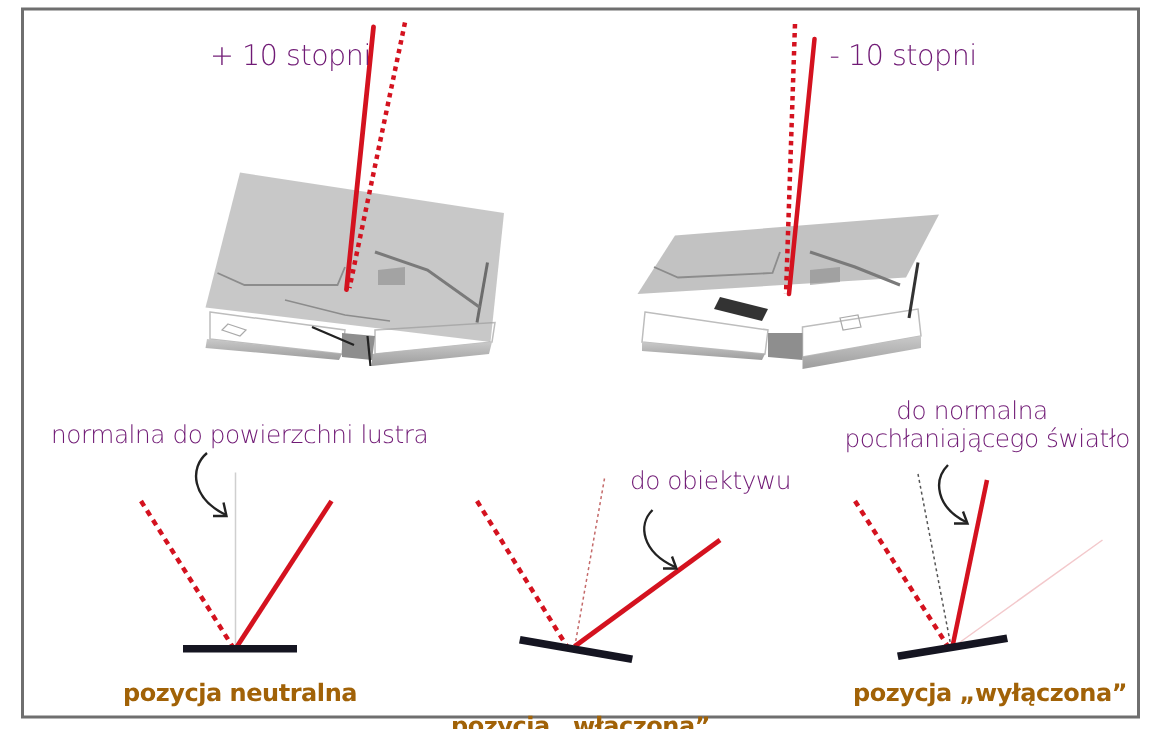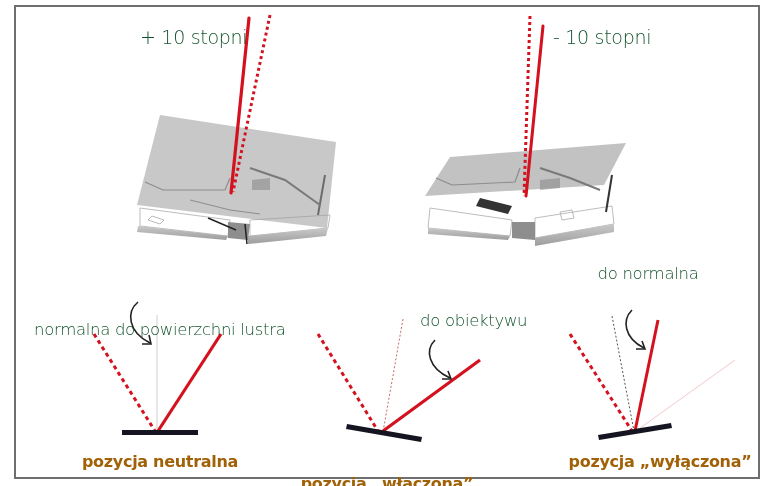--- a/index.html
+++ b/index.html
@@ -1,21 +1,21 @@
 <!DOCTYPE html>
 <html><head>
   <meta charset="utf-8">
   <style>
     html, body { margin: 0; padding: 0; background: #ffffff; }
     body { width: 776px; height: 486px; position: relative; overflow: hidden;
            font-family: "DejaVu Sans", sans-serif; }
     .frame { position: absolute; left: 14px; top: 5px; width: 746px; height: 474px;
              border: 2px solid #6f6f6f; box-sizing: border-box; background: #fff; }
     svg.diagram { position: absolute; left: 0; top: 0; }
-    .lbl { position: absolute; color: #14532d; white-space: nowrap;
+    .lbl { position: absolute; color: #701a75; white-space: nowrap;
            font-family: "DejaVu Sans", sans-serif; font-weight: 300; letter-spacing: -0.3px; }
     .top-lbl { font-size: 19px; }
     .ann { font-size: 16.5px; text-align: center; line-height: 19px; }
     .cap { position: absolute; font-weight: 700; font-size: 16px; color: #a16207;
            white-space: nowrap; letter-spacing: -0.3px; text-align: center; }
   </style>
 </head>
 <body>
 
 <div class="frame"></div>
@@ -95,21 +95,22 @@
     <line x1="636" y1="431" x2="735" y2="360" stroke="#f3c9cc" stroke-width="1"></line>
     <polygon points="598,435 671,423 672,428 599,440" fill="#151521"></polygon>
     <path d="M632,310 C622,320 624,338 644,348" fill="none" stroke="#222" stroke-width="1.6"></path>
     <polyline points="636,349 645,349 642,341" fill="none" stroke="#222" stroke-width="1.6"></polyline>
   </g>
 </svg>
 
 <div class="lbl top-lbl" style="left:140px; top:26px;">+ 10 stopni</div>
 <div class="lbl top-lbl" style="left:553px; top:26px;">- 10 stopni</div>
 
-<div class="lbl ann" style="left:34px; top:280px;margin-top:40px;">normalna do powierzchni lustra</div>
+<div class="lbl ann" style="left:34px; top:280px;">normalna do powierzchni lustra</div>
 <div class="lbl ann" style="left:420px; top:311px;text-align:center;">do obiektywu</div>
 <div class="lbl ann" style="left:563px; top:264px; width:170px;">
   <div>do normalna</div>
+  <div>pochłaniającego światło</div>
 </div>
 
 <div class="cap" style="left:70px; top:452px; width:180px;">pozycja neutralna</div>
 <div class="cap" style="left:292px; top:474px; width:190px;">pozycja „włączona”</div>
 <div class="cap" style="left:560px; top:452px; width:200px;">pozycja „wyłączona”</div>
 
 </body></html>

